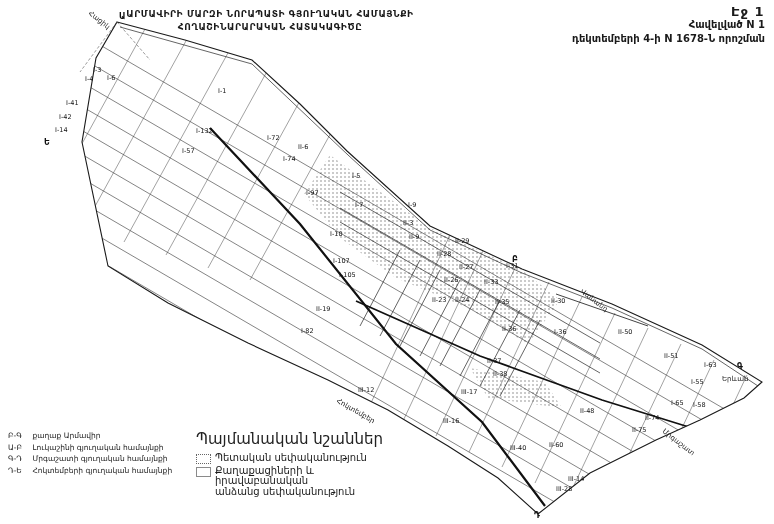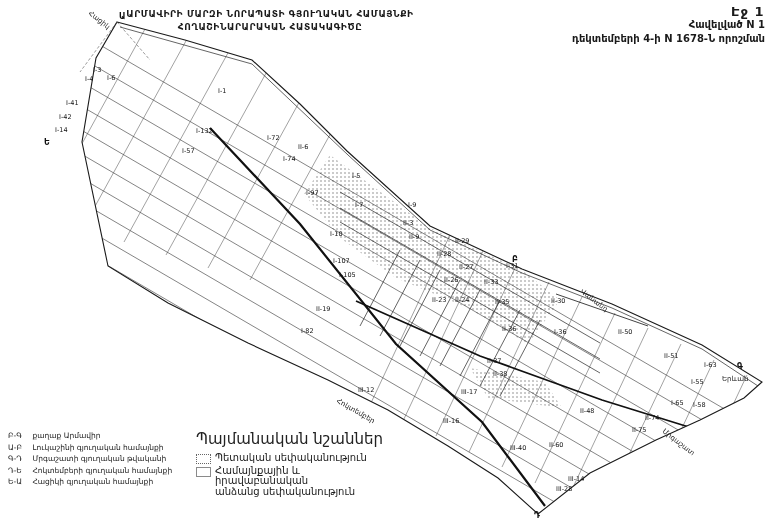--- a/index.html
+++ b/index.html
@@ -204,40 +204,36 @@
   <div class="adj-row">
     <span class="adj-code">Բ-Գ</span>
     <span>քաղաք Արմավիր</span>
   </div>
   <div class="adj-row">
     <span class="adj-code">Ա-Բ</span>
     <span>Լուկաշինի գյուղական համայնքի</span>
   </div>
   <div class="adj-row">
     <span class="adj-code">Գ-Դ</span>
-    <span>Մրգաշատի գյուղական թվականի</span>
+    <span>Մրգաշատի գյուղական համայնքի</span>
   </div>
   <div class="adj-row">
     <span class="adj-code">Դ-Ե</span>
     <span>Հոկտեմբերի գյուղական համայնքի</span>
-  </div>
-  <div class="adj-row">
-    <span class="adj-code">Ե-Ա</span>
-    <span>Հացիկի գյուղական համայնքի</span>
   </div>
 </div>
 
 <div class="legend-signs">
   <div class="lg-title">Պայմանական նշաններ</div>
   <div class="sign-row">
     <span class="swatch swatch-state"></span>
     <span class="sign-text">
       <span>Պետական սեփականություն</span>
     </span>
   </div>
   <div class="sign-row">
     <span class="swatch swatch-private"></span>
     <span class="sign-text">
-      <span>Համայնքային և իրավաբանական</span>
+      <span>Քաղաքացիների և իրավաբանական</span>
       <span>անձանց սեփականություն</span>
     </span>
   </div>
 </div>
 
 </body></html>

